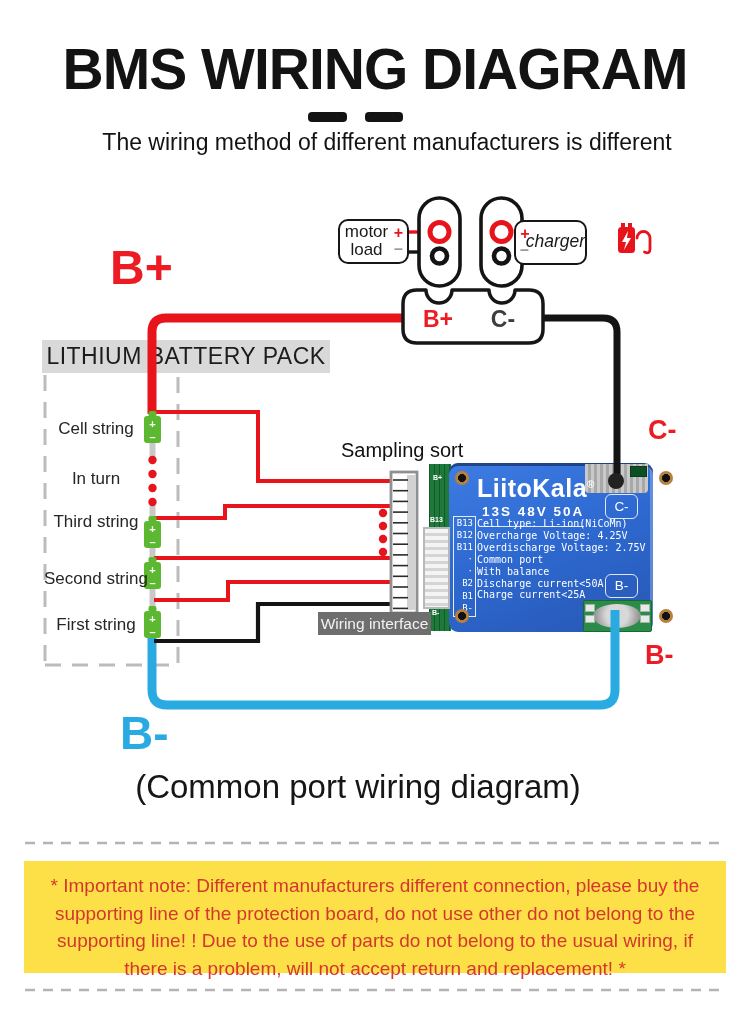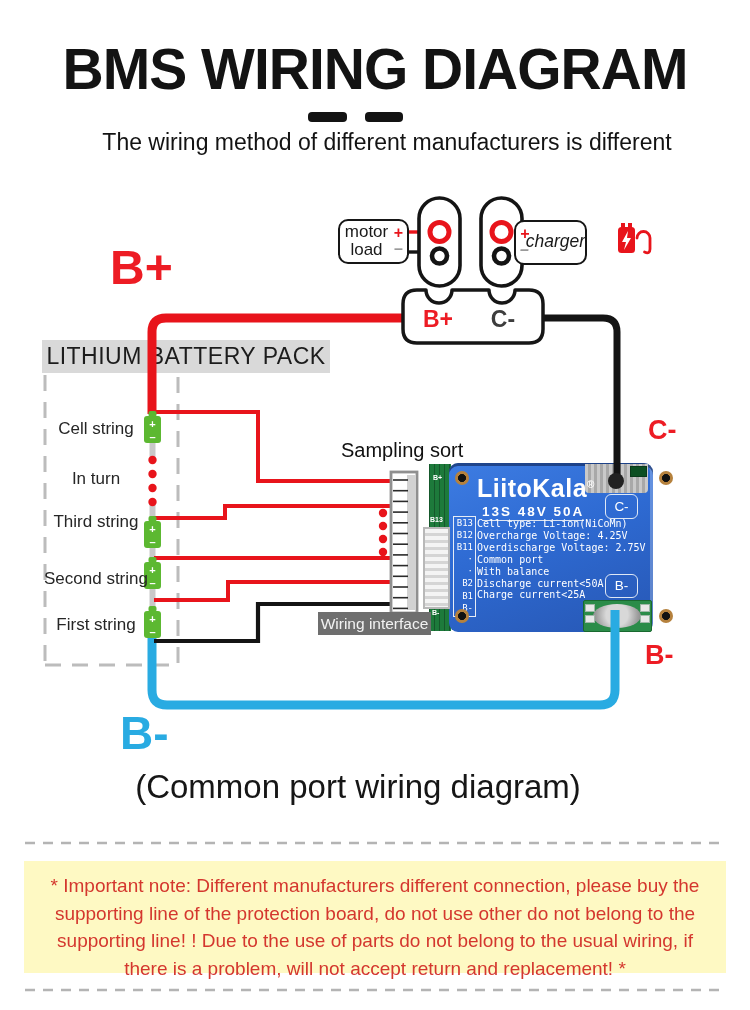--- a/index.html
+++ b/index.html
@@ -26,31 +26,31 @@
   
   .tbox{border:2.5px solid #161616;border-radius:10px;background:#fff;z-index:8;}
   .motorbox{top:219px;left:338px;width:67px;height:41px;}
   .chargerbox{top:220px;left:514px;width:69px;height:41px;font-style:italic;}
   .tbox .l1{position:absolute;width:100%;text-align:center;font-size:17px;color:#1a1a1a;}
   .sign{position:absolute;font-size:16px;font-weight:700;line-height:1;}
   .sp{color:#e8141b;} .sm{color:#9a9a9a;}
   
   .caption{top:768px;left:0;width:716px;text-align:center;font-size:33px;color:#161616;z-index:8;}
   
-  .notebox{top:861px;left:24px;width:702px;height:112px;background:#fef9c3;z-index:1;
+  .notebox{top:861px;left:24px;width:702px;height:112px;background:#fde047;z-index:1;
            text-align:center;padding-top:11px;box-sizing:border-box;}
   .notebox div{font-size:19px;line-height:27.5px;font-weight:500;color:#d4372e;}
   
   .board{top:463px;left:449px;width:204px;height:169px;border-radius:9px;z-index:2;
          background:linear-gradient(160deg,#3d7ce2 0%,#2e6ad2 45%,#2757b4 100%);
          box-shadow:inset 0 3px 0 rgba(10,25,70,.55), inset -3px 0 0 rgba(255,255,255,.25);}
   .brand{position:absolute;top:11px;left:28px;font-size:25px;font-weight:700;color:#fff;letter-spacing:.5px;}
   .brand sup{font-size:10px;}
   .model{position:absolute;top:41px;left:33px;font-size:13.5px;font-weight:700;color:#fff;
-         letter-spacing:2px;border-bottom:1px solid #dfe6f2;padding-bottom:1px;}
+         letter-spacing:2px;border-bottom:1px solid #dfe6f2;padding-bottom:7px;}
   .pinbox{position:absolute;top:53px;left:4px;width:21px;height:99px;border:1px solid #e6ecf5;}
   .pinbox div{font-size:9px;line-height:12.1px;color:#fff;text-align:right;padding-right:2px;
               font-family:"DejaVu Sans Mono",monospace;}
   .specs{position:absolute;top:55px;left:28px;}
   .specs div{font-size:10px;line-height:11.9px;color:#fff;white-space:pre;
              font-family:"DejaVu Sans Mono",monospace;}
   .padlbl{position:absolute;left:156px;width:31px;border:1.5px solid #dfe8f5;border-radius:6px;
           color:#fff;text-align:center;font-size:13.5px;}
   .cpad{top:31px;height:23px;line-height:23px;}
   .bpad{top:111px;height:22px;line-height:22px;}

